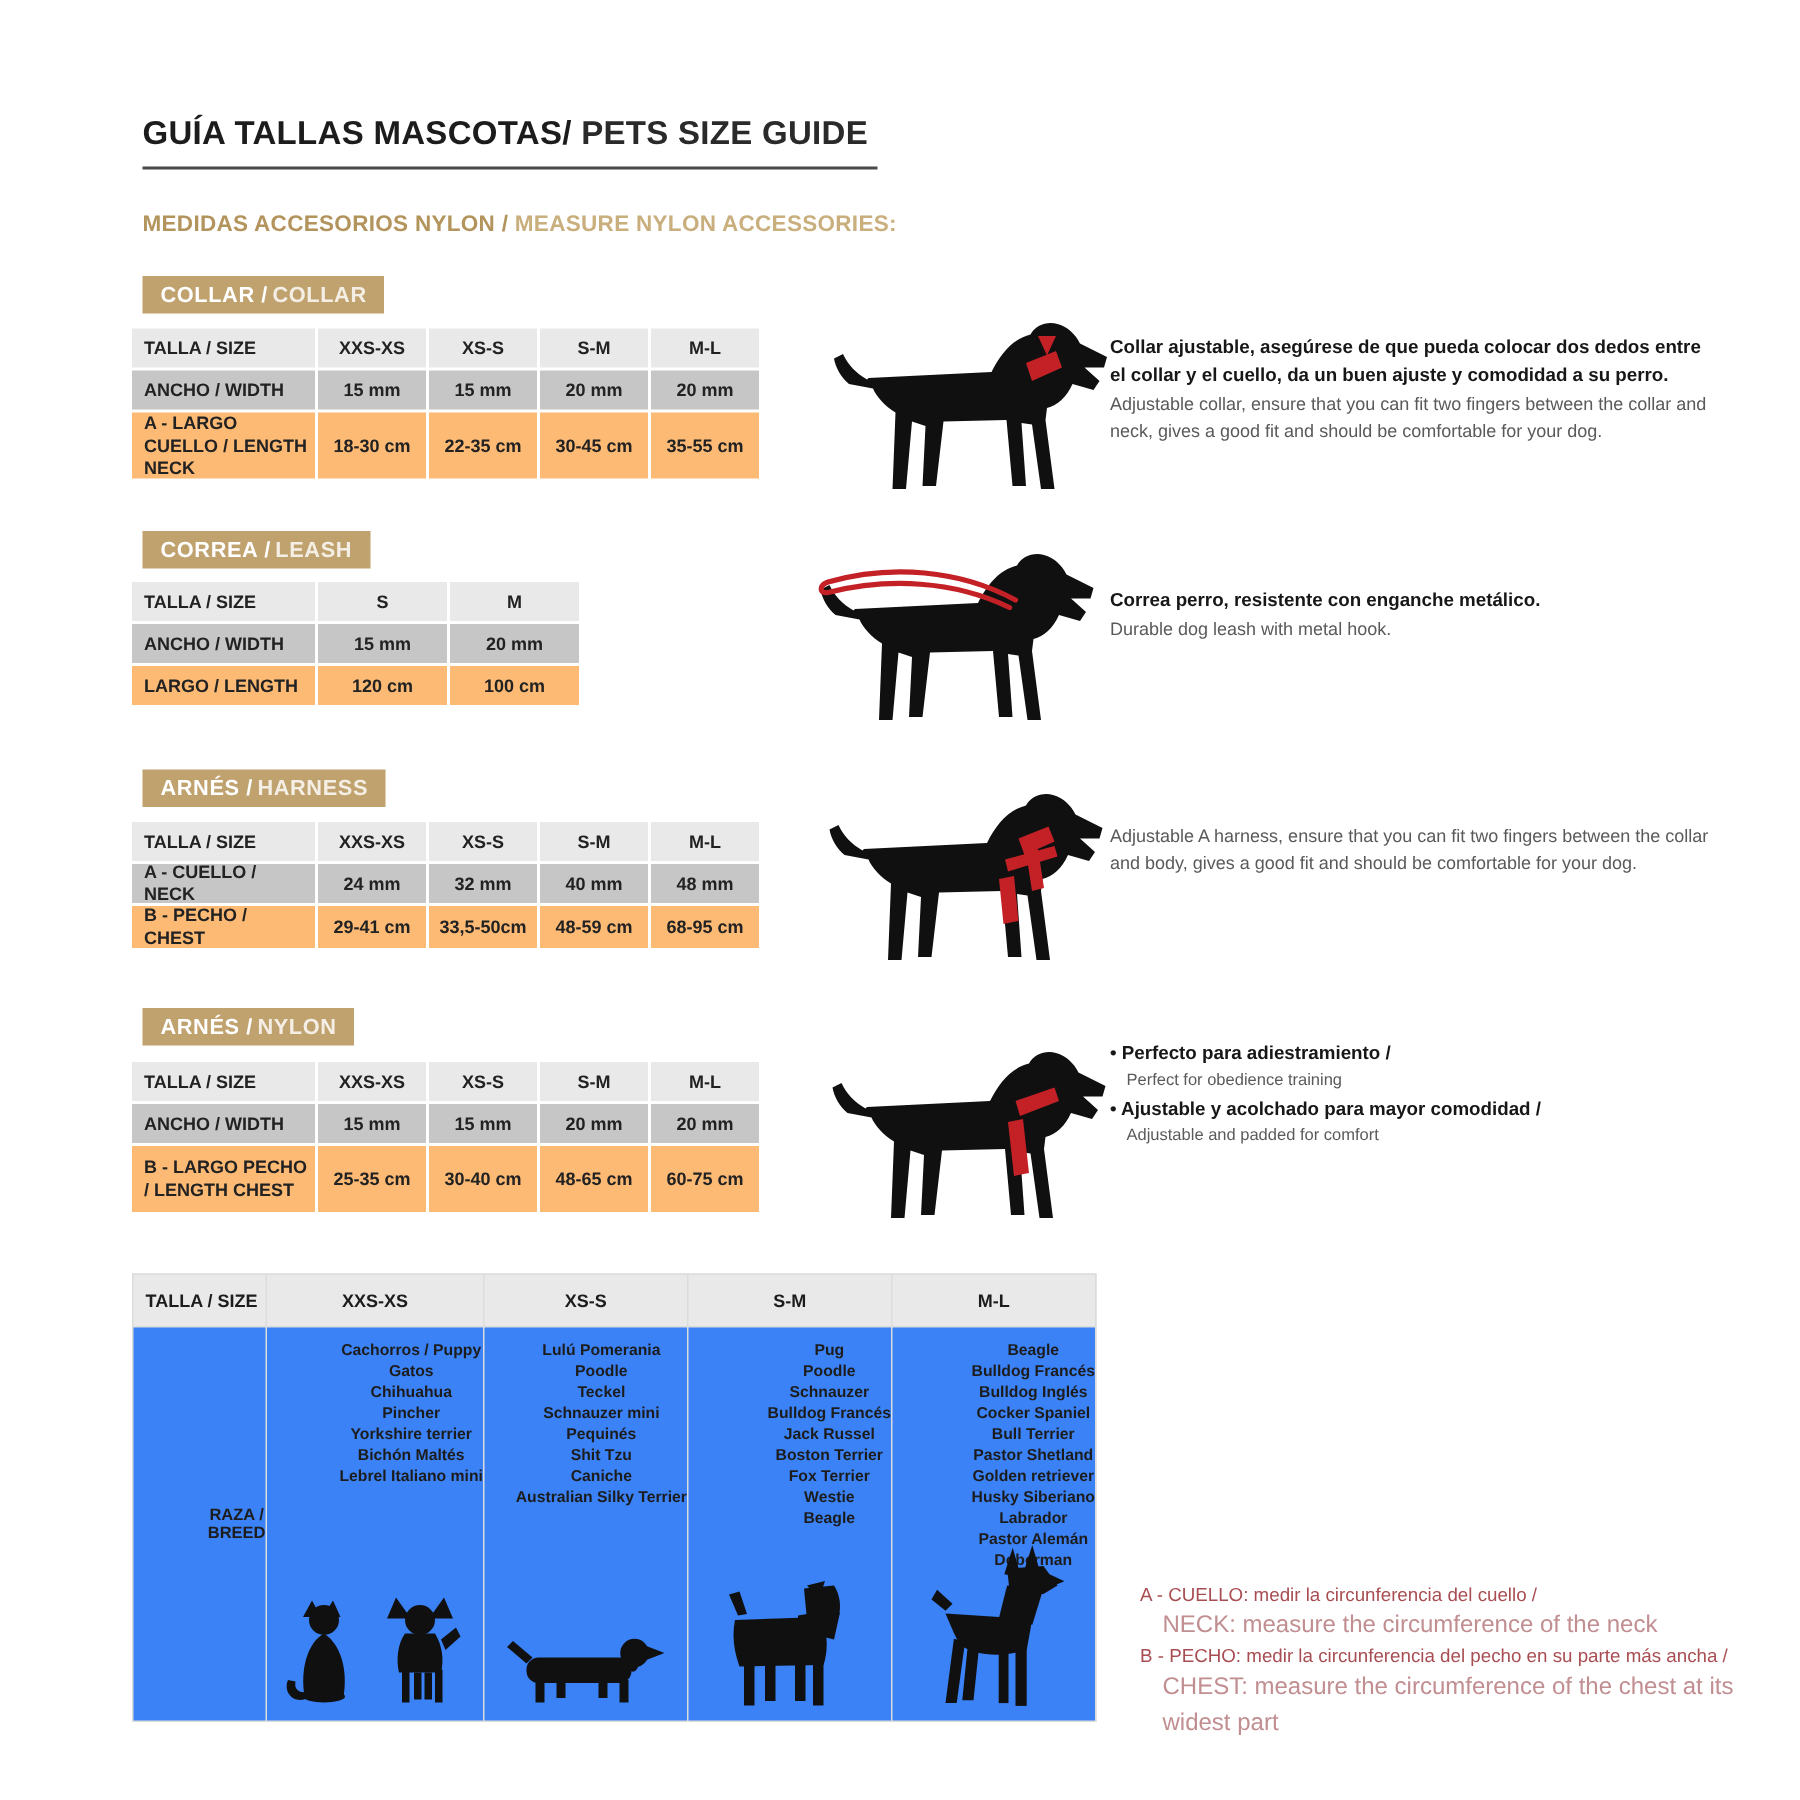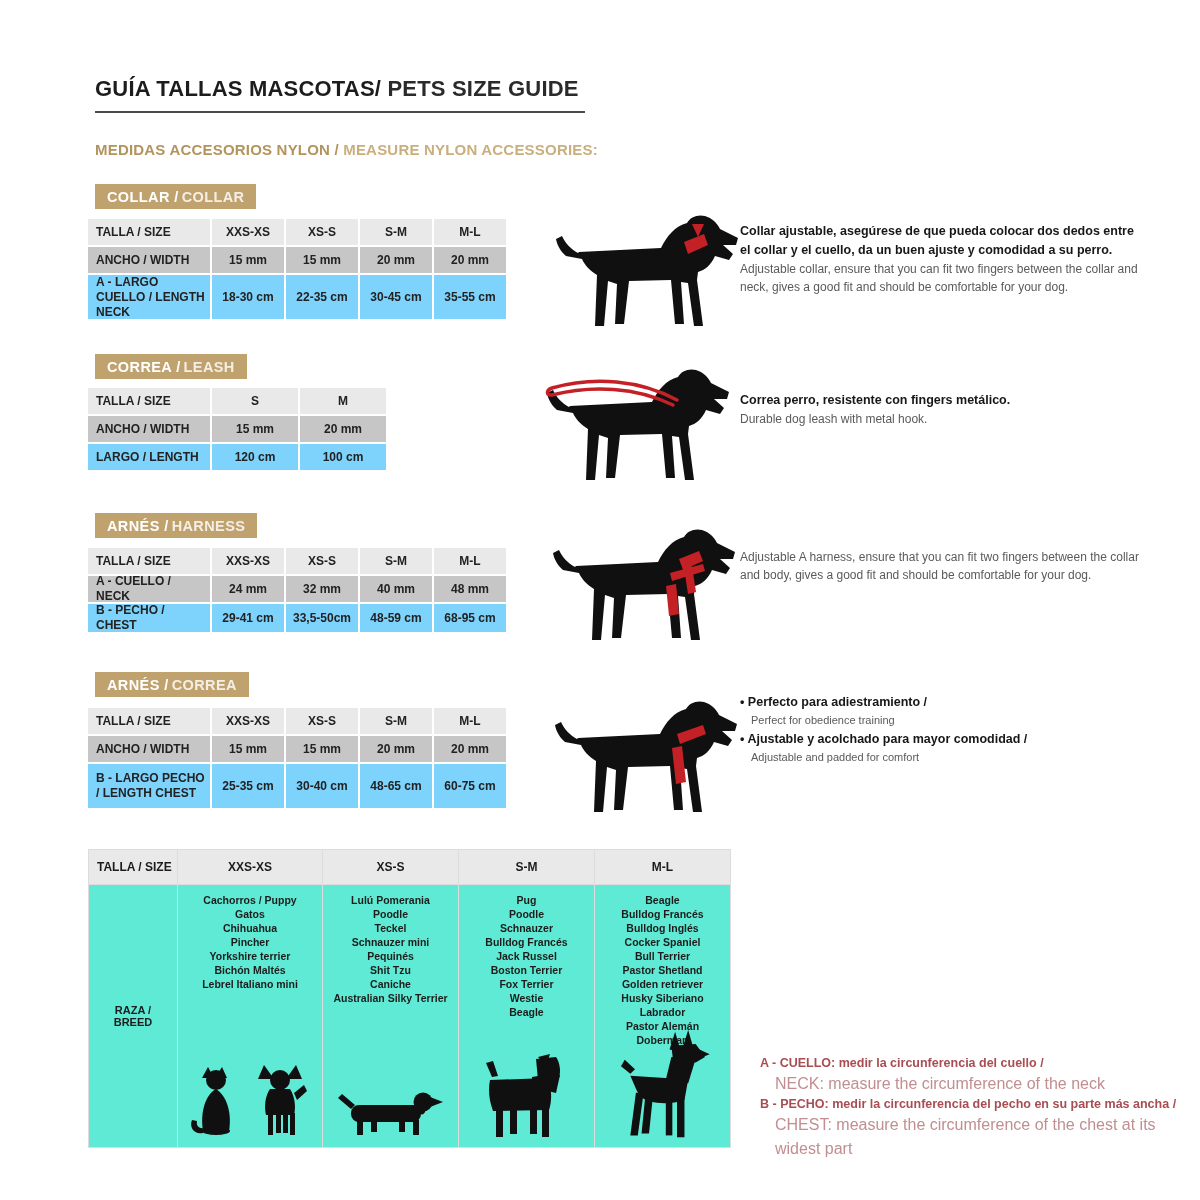--- a/index.html
+++ b/index.html
@@ -18,21 +18,21 @@
   
   .badge { position:absolute; left:95px; background:var(--tan); color:#fff;
            font-weight:800; font-size:14.5px; padding:5px 12px 4px; letter-spacing:.4px; }
   .badge .lt { font-weight:600; color:rgba(255,255,255,.82); margin-left:3px; }
 
   
   .stable { position:absolute; left:88px; display:grid; gap:2px; background:#fff; }
   .cell { display:flex; align-items:center; justify-content:center; font-weight:700;
           font-size:12px; color:#222; text-align:center; padding:2px 4px; line-height:1.25; }
   .cell.lbl { justify-content:flex-start; text-align:left; padding-left:8px; }
-  .r0 { background:#e9e9e9; } .r1 { background:#c6c6c6; } .r2 { background:#7dd3fc; }
+  .r0 { background:#e9e9e9; } .r1 { background:#c6c6c6; } .r2 { background:#fdba74; }
 
   
   .desc { position:absolute; left:740px; width:404px; line-height:1.52; }
   .desc .es { font-weight:700; font-size:12.5px; color:#171717; }
   .desc .en { font-weight:400; font-size:12px; color:#5a5a5a; }
   .bullets { position:absolute; left:740px; width:404px; line-height:1.5; }
   .bullet { margin-bottom:2px; }
   .bullet .es { font-weight:700; font-size:12.5px; color:#171717; }
   .bullet .es::before { content:"\2022  "; }
   .bullet .en { font-weight:400; font-size:11px; color:#5a5a5a; padding-left:11px; }
@@ -43,29 +43,29 @@
   .red-f { fill:var(--red); }
   .red-s { stroke:var(--red); fill:none; stroke-width:3.5; stroke-linecap:round; }
 
   
   .btable { position:absolute; left:88px; top:849px; display:grid;
             grid-template-columns:88px 144px 135px 135px 135px; grid-template-rows:34px 262px;
             gap:1px; background:#dcdcdc; border:1px solid #dcdcdc; }
   .bh { background:#e9e9e9; display:flex; align-items:center; justify-content:center;
         font-weight:700; font-size:12px; }
   .bh.first { justify-content:flex-start; padding-left:8px; text-align:left; }
-  .bb { background:#5eead4; position:relative; display:flex; flex-direction:column; align-items:center; }
+  .bb { background:#3b82f6; position:relative; display:flex; flex-direction:column; align-items:flex-end; }
   .breed-list { padding-top:8px; font-size:10.5px; font-weight:700; line-height:14px; text-align:center; }
   .sil-wrap { position:absolute; bottom:6px; left:50%; transform:translateX(-50%);
               display:flex; align-items:flex-end; gap:12px; }
   .raza { justify-content:center; font-weight:700; font-size:11px; text-align:center; white-space:pre-line; }
 
   
   .notes { position:absolute; left:760px; top:1054px; width:425px; line-height:1.45; }
-  .note-es { color:var(--note_red); font-weight:700; font-size:12.5px; }
+  .note-es { color:var(--note_red); font-weight:400; font-size:12.5px; }
   .note-en { color:var(--note_red_light); font-weight:400; font-size:16px; padding-left:15px; }
 </style>
 </head>
 <body>
 
 <svg width="0" height="0" style="position:absolute" aria-hidden="true">
   <defs>
     <g id="dogBody" class="dogfill">
       <path d="M34,40 L116,36 C122,24 130,14 142,11 C145,5 153,2 160,4 C167,6 172,11 175,17 L193,26 L191,33 L178,33 L188,42 L184,48 L170,44 C166,53 160,58 153,60 L152,68 L158,114 L149,114 L143,71 L136,70 L139,112 L130,112 L126,68 L84,69 L79,112 L70,112 L72,72 L63,69 L59,114 L50,114 L52,63 C45,59 39,52 37,47 L21,44 C16,40 12,33 11,27 L17,24 C20,31 26,37 33,41 Z"></path>
     </g>
@@ -124,21 +124,21 @@
     <div class="cell r2">120 cm</div>
     <div class="cell r2">100 cm</div>
   </div>
 
   <svg class="dog" style="left:536px; top:366px" width="200" height="125" viewBox="0 0 200 125">
     <use href="#dogBody"></use>
     <path class="red-s" d="M141,34 C104,14 58,10 16,22 C10,24 10,30 16,29 C56,19 100,21 137,39"></path>
   </svg>
 
   <div class="desc" style="top:391px">
-    <div class="es">Correa perro, resistente con fingers metálico.</div>
+    <div class="es">Correa perro, resistente con enganche metálico.</div>
     <div class="en">Durable dog leash with metal hook.</div>
   </div>
 
   <div class="badge" style="top:513px"><span>ARNÉS /</span><span class="lt">HARNESS</span></div>
 
   <div class="stable" style="top:548px; grid-template-columns:122px 72px 72px 72px 72px; grid-template-rows:26px 26px 28px;">
     <div class="cell lbl r0">TALLA / SIZE</div>
     <div class="cell r0">XXS-XS</div>
     <div class="cell r0">XS-S</div>
     <div class="cell r0">S-M</div>
@@ -160,21 +160,21 @@
     <polygon class="red-f" points="137,33 157,25 161,35 141,44"></polygon>
     <polygon class="red-f" points="128,47 161,38 163,45 130,55"></polygon>
     <polygon class="red-f" points="142,42 150,40 154,66 146,68"></polygon>
     <polygon class="red-f" points="124,60 134,58 137,88 127,90"></polygon>
   </svg>
 
   <div class="desc" style="top:548px">
     <div class="en">Adjustable A harness, ensure that you can fit two fingers between the collar and body, gives a good fit and should be comfortable for your dog.</div>
   </div>
 
-  <div class="badge" style="top:672px"><span>ARNÉS /</span><span class="lt">CORREA</span></div>
+  <div class="badge" style="top:672px"><span>ARNÉS /</span><span class="lt">NYLON</span></div>
 
   <div class="stable" style="top:708px; grid-template-columns:122px 72px 72px 72px 72px; grid-template-rows:26px 26px 44px;">
     <div class="cell lbl r0">TALLA / SIZE</div>
     <div class="cell r0">XXS-XS</div>
     <div class="cell r0">XS-S</div>
     <div class="cell r0">S-M</div>
     <div class="cell r0">M-L</div>
     <div class="cell lbl r1">ANCHO / WIDTH</div>
     <div class="cell r1">15 mm</div>
     <div class="cell r1">15 mm</div>

